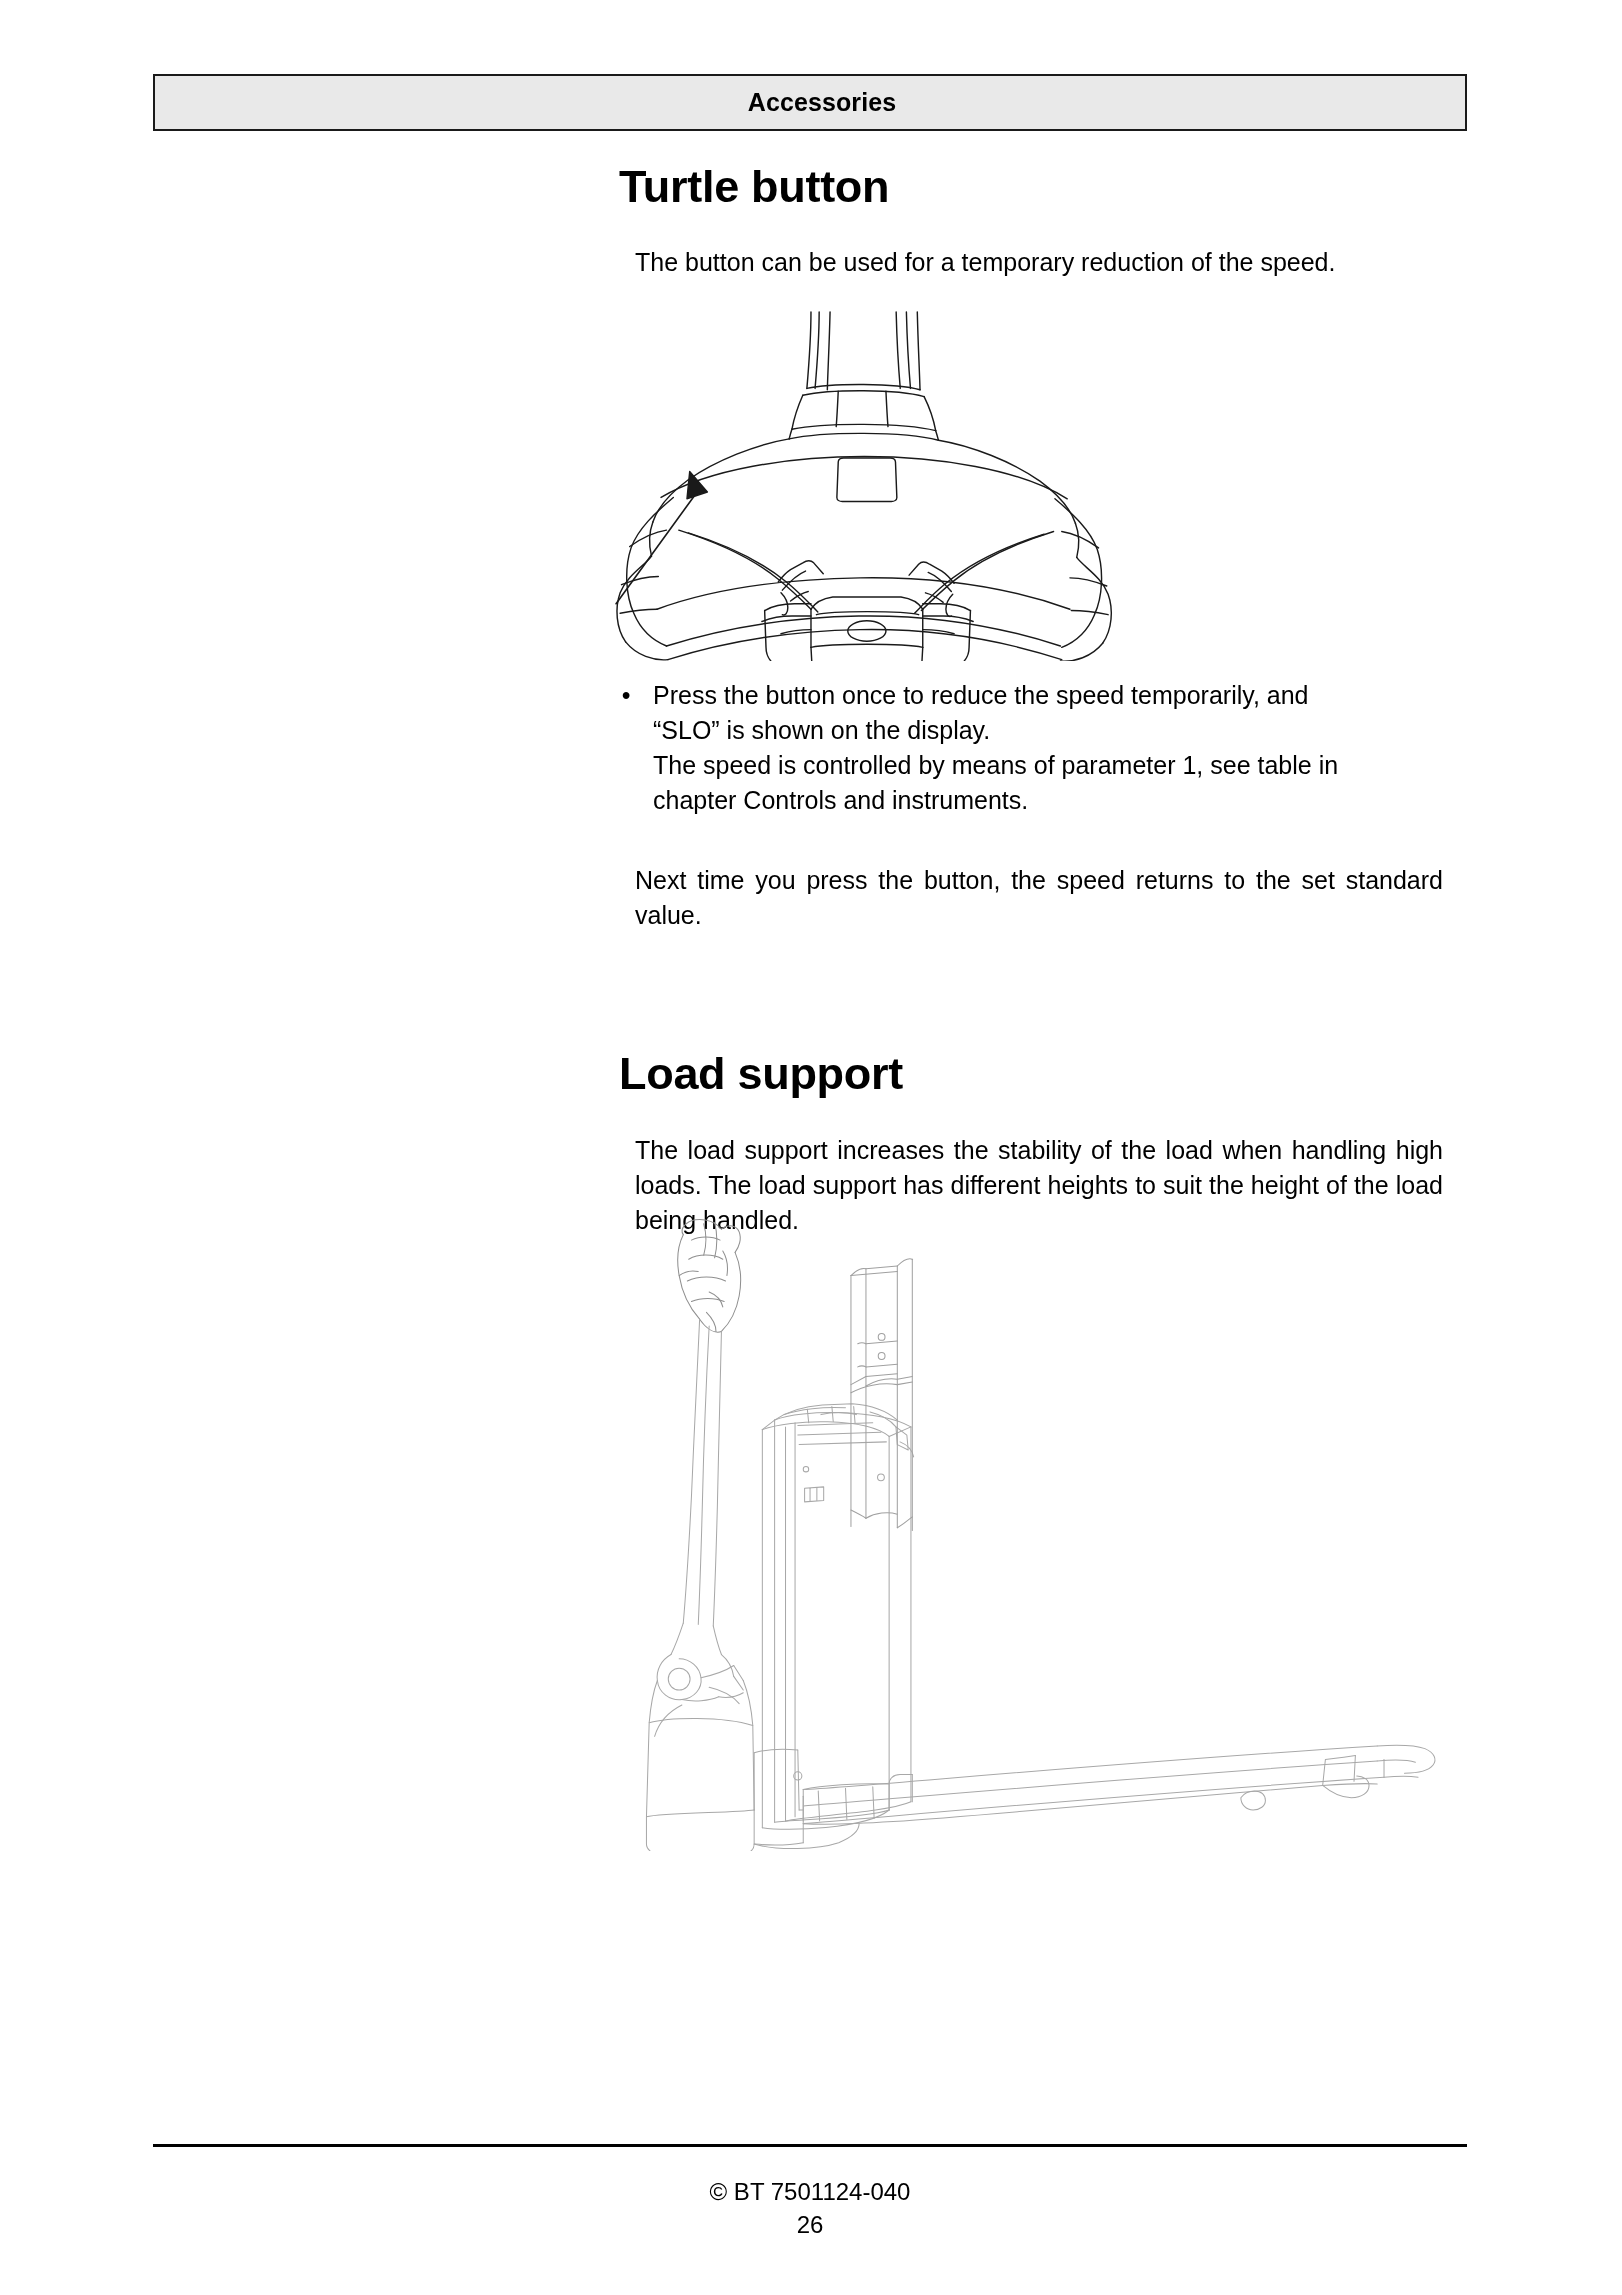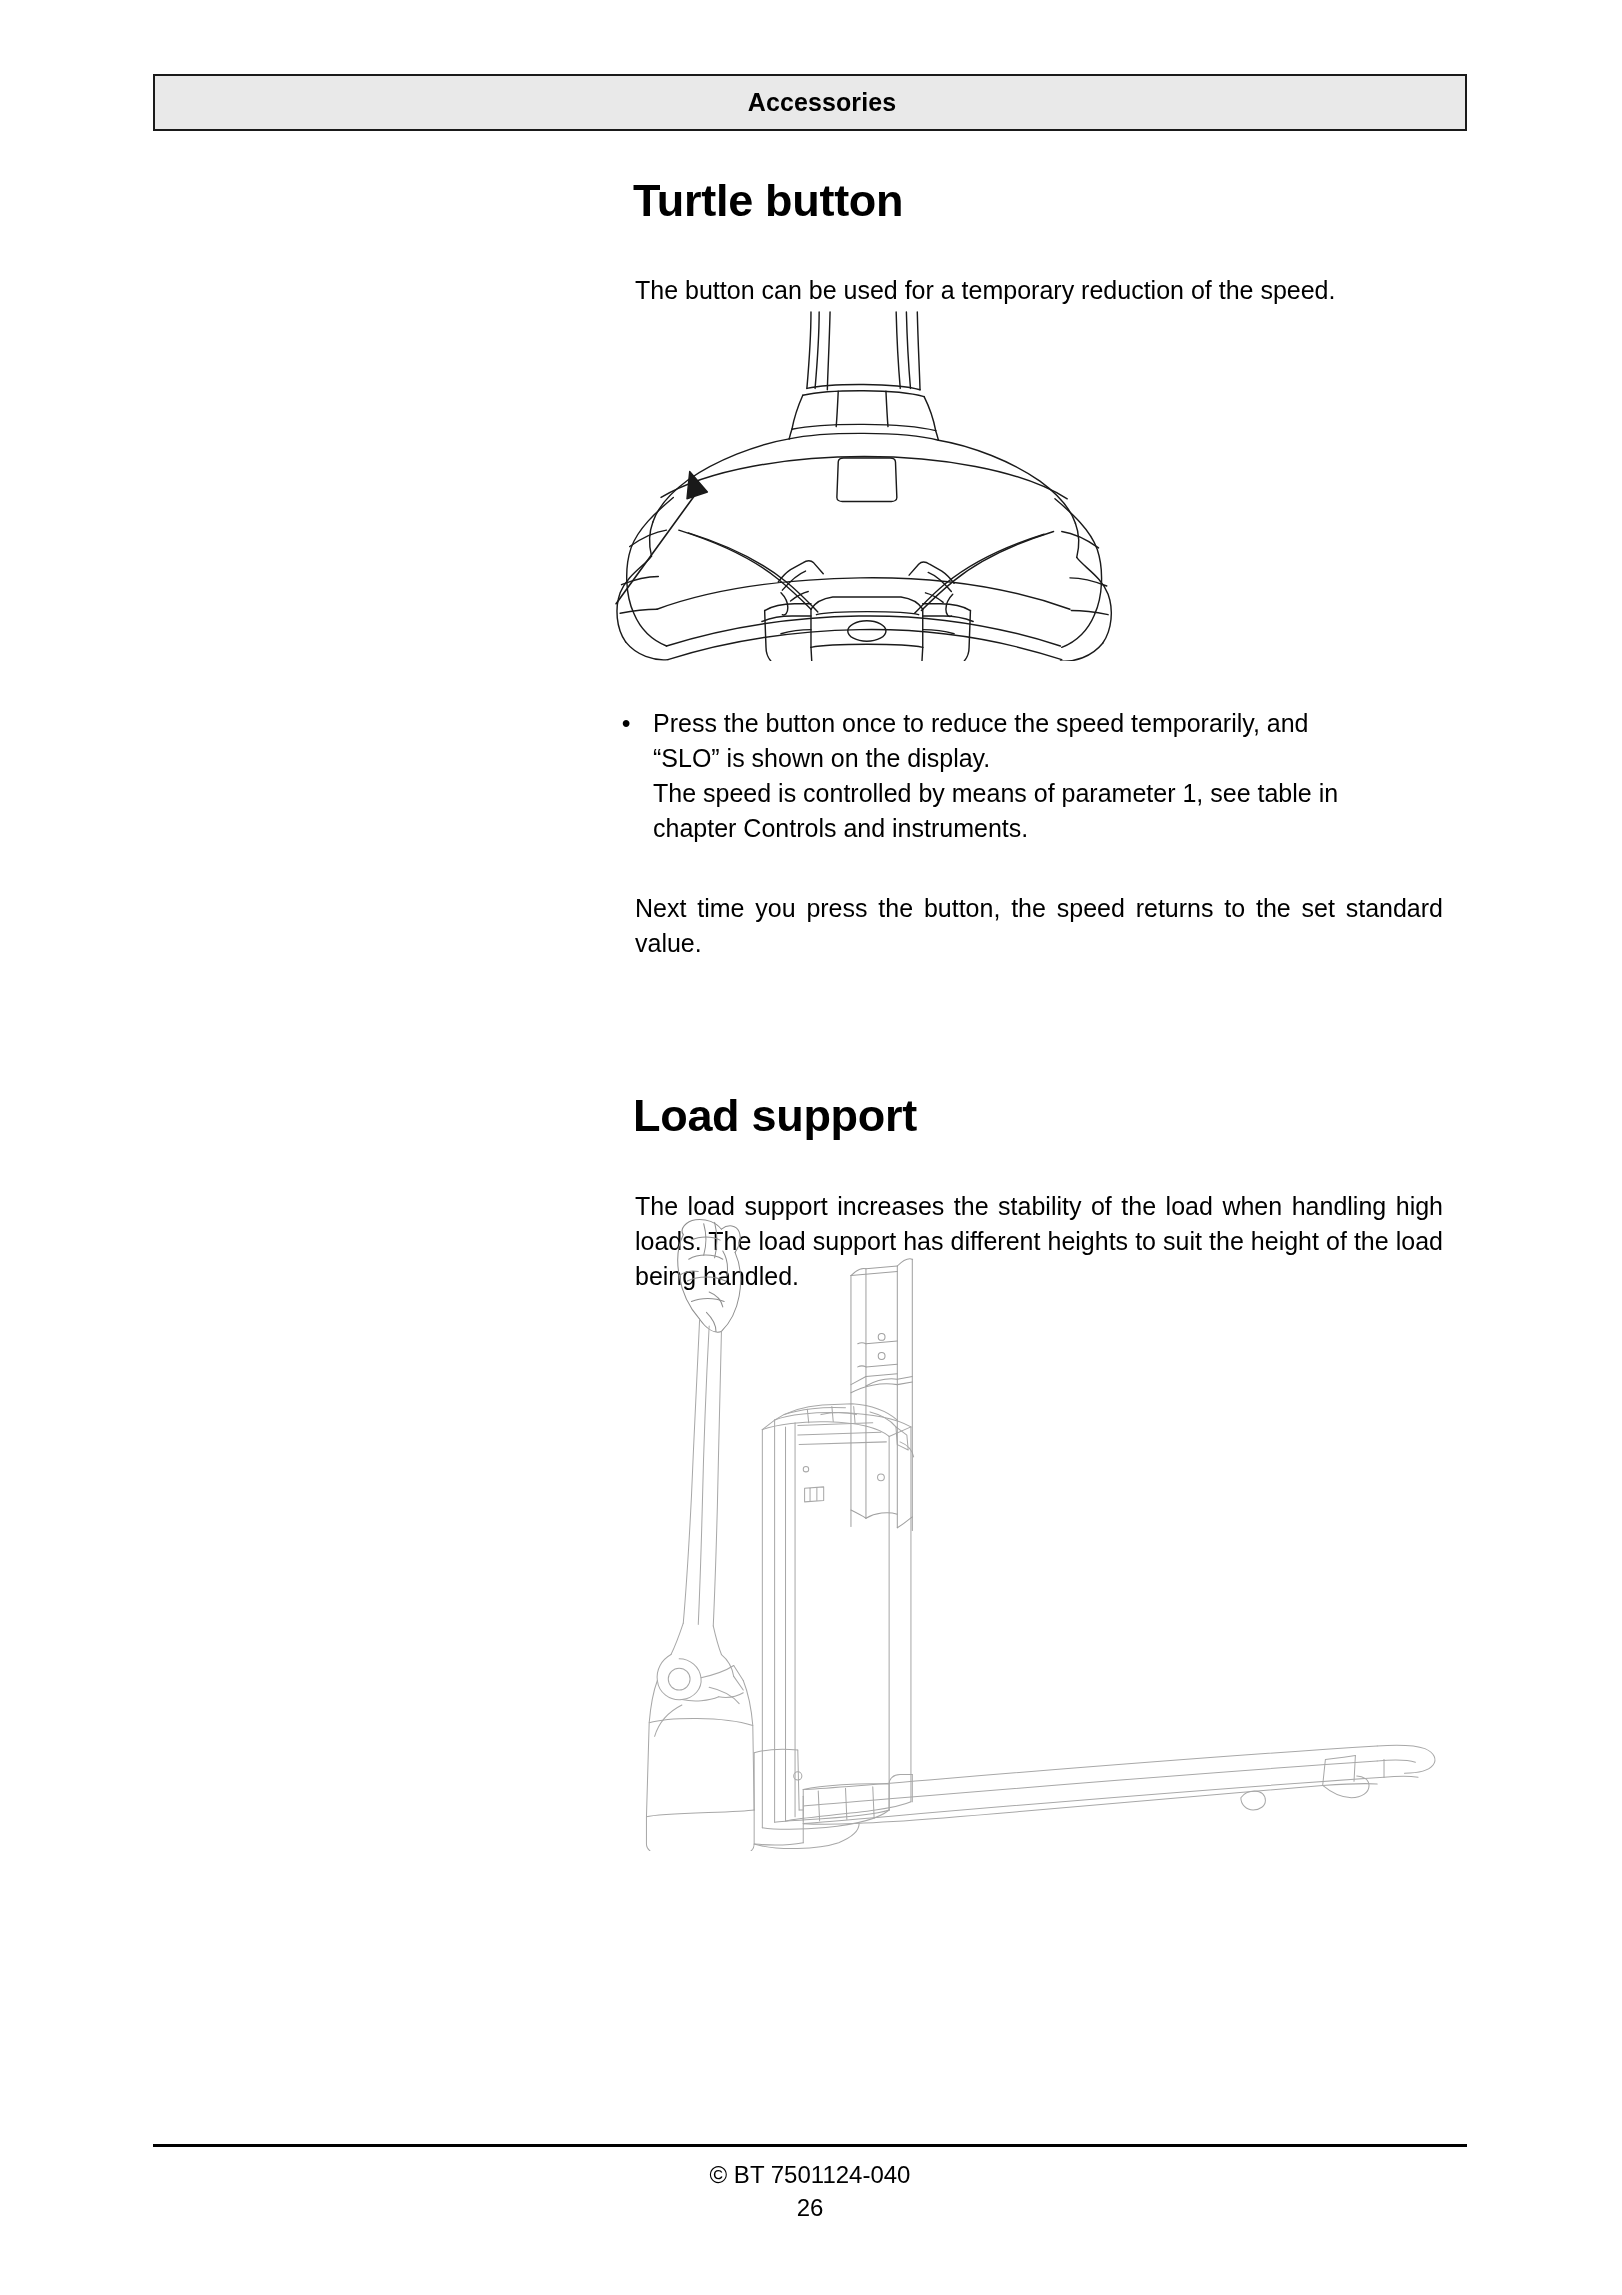--- a/index.html
+++ b/index.html
@@ -43,21 +43,21 @@
     position: absolute;
     left: 619px;
     top: 164px;
     width: 840px;
   }
 
   h1.section-title {
     font-size: 45px;
     font-weight: bold;
     line-height: 1.0;
-    margin: 14px;
+    margin: 0;
     letter-spacing: -0.3px;
   }
 
   p.body-text {
     font-size: 25px;
     line-height: 35px;
     margin: 16px;
     text-align: left;
   }
   p.body-text.justify {
@@ -113,21 +113,21 @@
     top: 2144px;
     width: 1314px;
   }
   .footer-rule {
     width: 100%;
     height: 2.7px;
     background: #000;
   }
   .footer-lines {
     text-align: center;
-    margin-top: 11px;
+    margin-top: 28px;
   }
   .footer-copyright {
     font-size: 24px;
     line-height: 33px;
   }
   .footer-pagenum {
     font-size: 24px;
     line-height: 33px;
   }
 </style>

